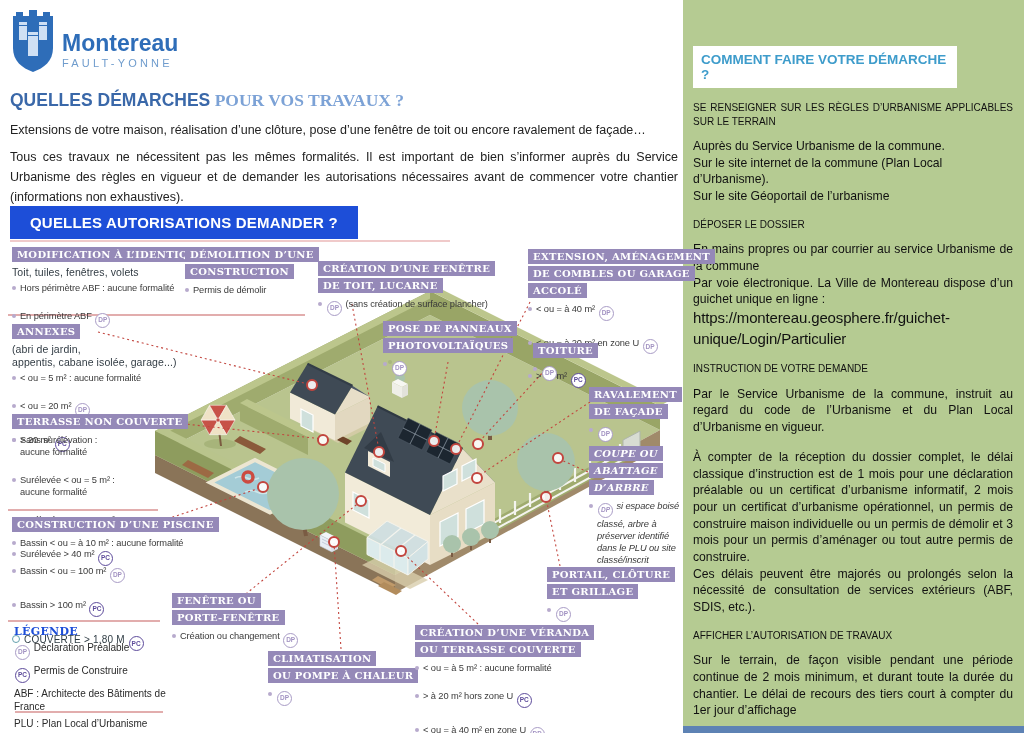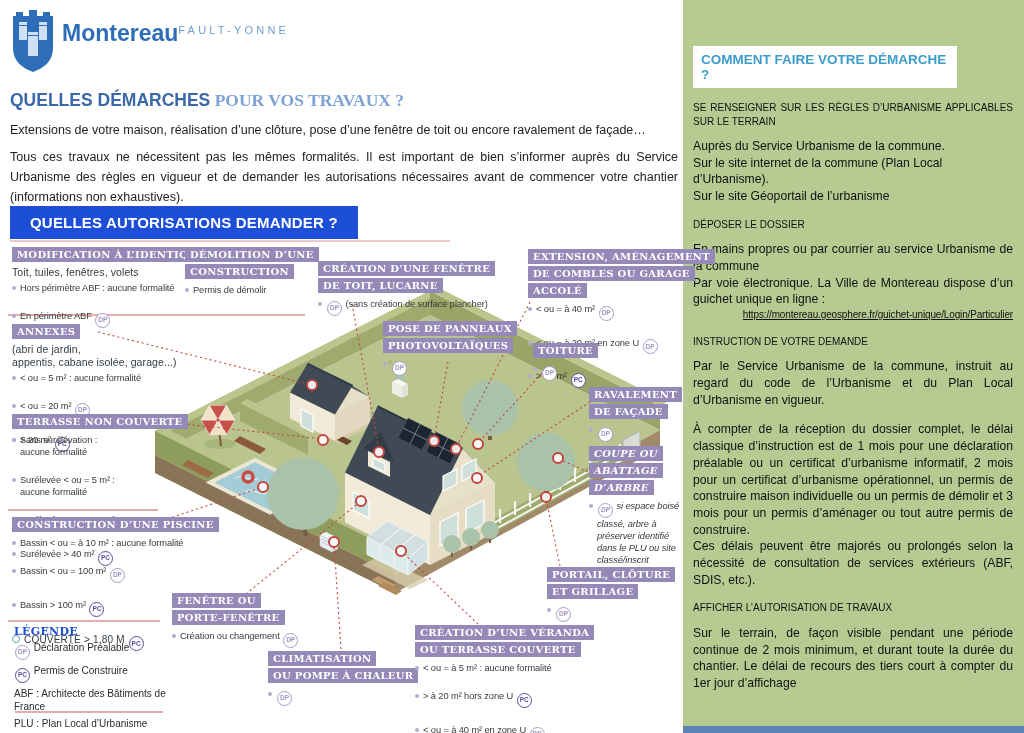--- a/index.html
+++ b/index.html
@@ -1,21 +1,21 @@
 <!DOCTYPE html>
 <html><head>
 <meta charset="utf-8">
 <style>
   html,body{margin:0;padding:0;}
   body{width:1024px;height:733px;position:relative;overflow:hidden;background:#fff;
        font-family:"Liberation Sans",sans-serif;color:#222;}
 
   
   .logo{position:absolute;left:10px;top:8px;display:flex;align-items:flex-start;gap:6px;z-index:3;}
-  .logo-text{display:flex;flex-direction:row;margin-top:14px;}
+  .logo-text{display:flex;flex-direction:column;margin-top:24px;}
   .logo-city{font-size:23px;font-weight:bold;color:#2e6db8;line-height:1;}
   .logo-suffix{font-size:11px;color:#6f9ccd;letter-spacing:3.2px;margin-top:2px;}
   .page-title{position:absolute;left:10px;top:90px;font-size:17.5px;font-weight:bold;z-index:3;}
   .pt-strong{color:#3a68a9;}
   .pt-rest{color:#7ca2d6;font-family:Liberation Serif, serif;}
   .intro-p1{position:absolute;left:10px;top:122px;width:665px;font-size:12.5px;line-height:1.4;z-index:3;}
   .intro-p2{position:absolute;left:10px;top:147px;width:668px;font-size:12.5px;line-height:1.6;text-align:justify;z-index:3;}
   .banner{position:absolute;left:10px;top:206px;background:#1d4ed8;color:#fff;font-weight:bold;
           font-size:15px;padding:8px 20px;z-index:3;letter-spacing:.2px;}
   .divider{position:absolute;height:2px;background:#e2adad;z-index:2;}
@@ -42,21 +42,21 @@
 
   
   .sidebar{position:absolute;left:683px;top:0;width:341px;height:733px;background:#b5cb92;box-sizing:border-box;
            padding:46px 11px 0 10px;border-bottom:7px solid #5d82b4;z-index:4;}
   .sb-header{background:#fff;color:#3e9ccb;font-weight:bold;font-size:13.5px;padding:6px 8px;width:248px;}
   .sb-section{margin-top:13px;}
   .sb-section.tight .sb-h{margin-bottom:1px;}
   .sb-h{font-weight:normal;font-size:10px;color:#111;text-align:justify;line-height:1.35;margin-bottom:10px;}
   .sb-p{font-size:12.2px;color:#111;line-height:1.37;white-space:pre-line;}
   .sb-p.justify{text-align:justify;}
-  .sb-p.link{text-decoration:underline;font-size:10px;letter-spacing:-.15px;cursor:pointer;text-align:right;}
+  .sb-p.link{font-size:15px;letter-spacing:-.15px;cursor:pointer;}
 
   
   .house-svg{position:absolute;left:140px;top:270px;z-index:1;}
   .overlay-svg{position:absolute;left:0;top:0;z-index:5;pointer-events:none;}
 </style>
 </head>
 <body>
 
 <div class="logo">
   <svg width="46" height="66" viewBox="0 0 46 66">

